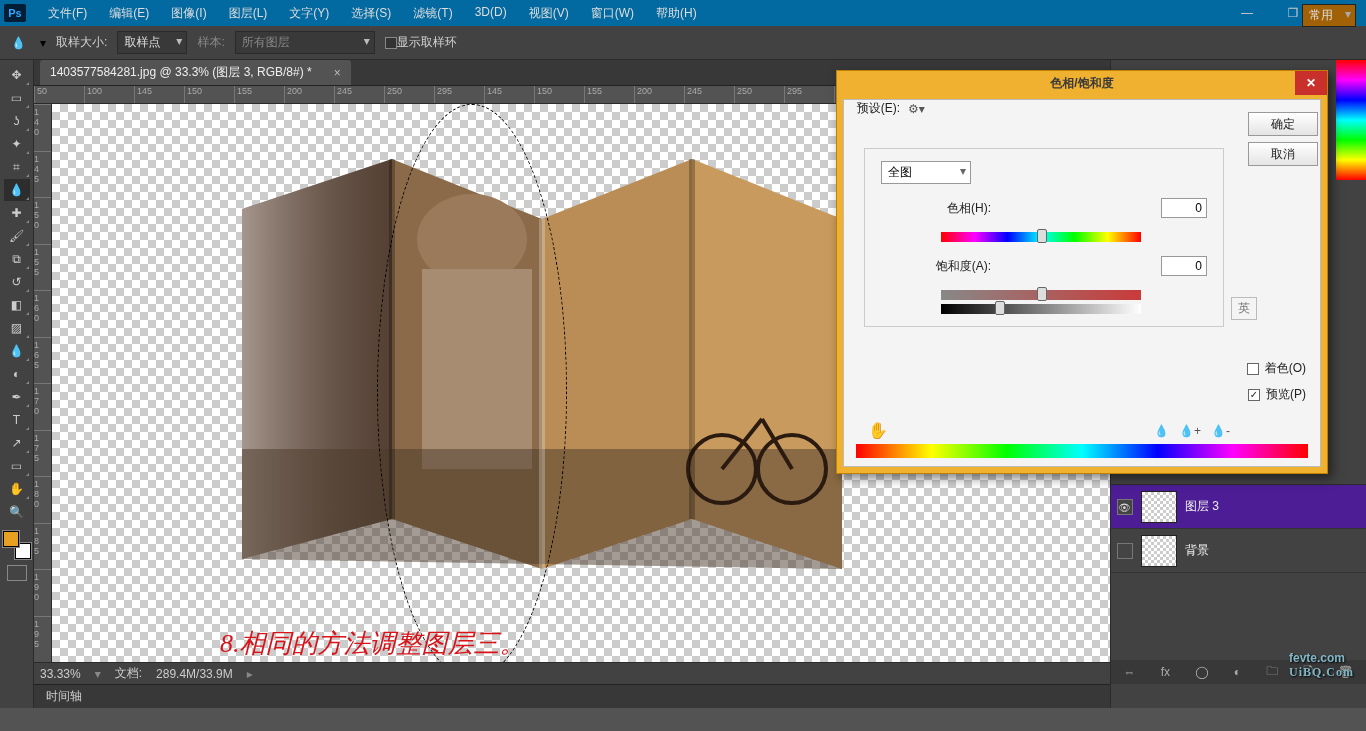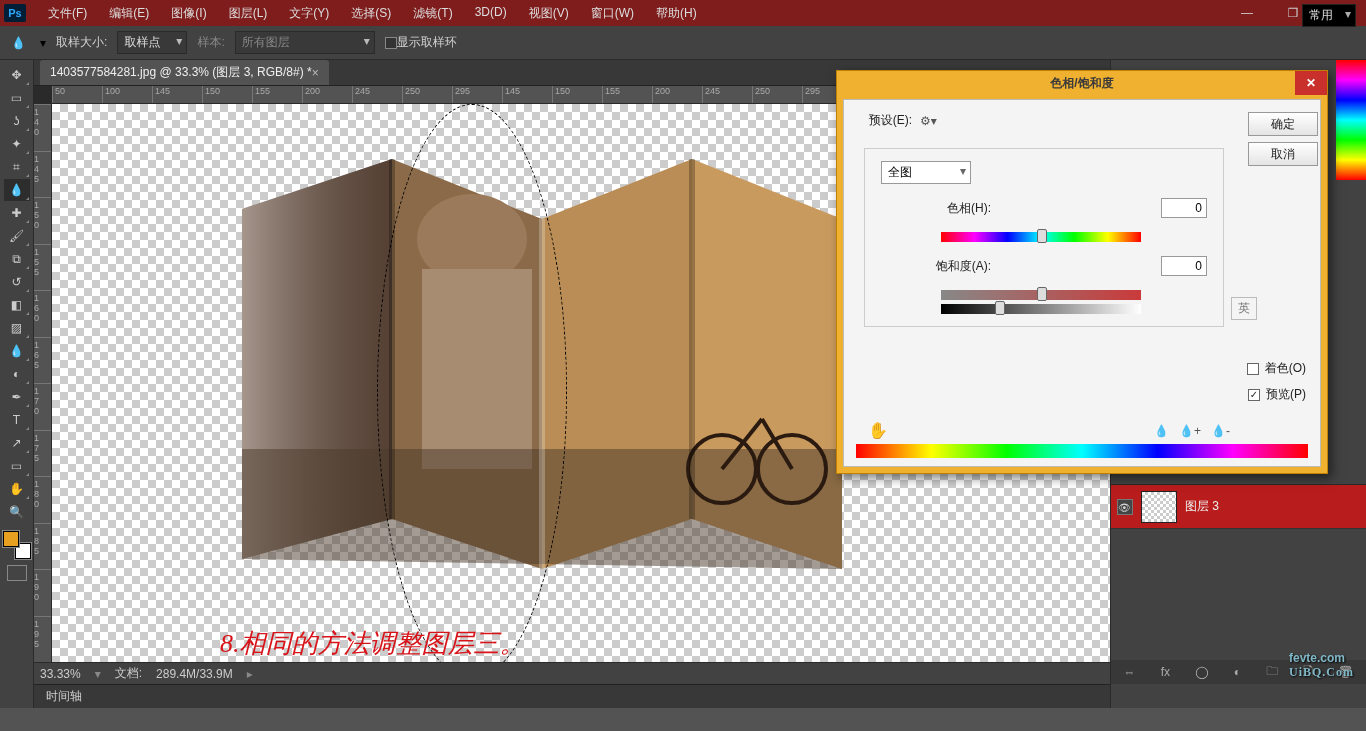--- a/index.html
+++ b/index.html
@@ -1,17 +1,17 @@
 <!DOCTYPE html>
 <html><head>
 <meta charset="utf-8">
 <style>
 *{margin:0;padding:0;box-sizing:border-box;font-family:"Microsoft YaHei",SimSun,Arial,sans-serif;font-size:12px;user-select:none}
 body{width:1366px;height:731px;background:#535353;overflow:hidden;position:relative}
-.titlebar{height:26px;background:#7f1d1d;display:flex;align-items:center;padding:7px 4px}
+.titlebar{height:26px;background:#0369a1;display:flex;align-items:center;padding:7px 4px}
 .ps-logo{width:22px;height:18px;background:#001e36;color:#31a8ff;font-weight:bold;display:flex;align-items:center;justify-content:center;font-size:11px;border-radius:2px;margin-right:12px}
 .menu{display:flex;gap:2px}
 .menu-item{color:#ddd;padding:4px 10px;cursor:default}
 .window-controls{margin-left:auto;display:flex}
 .wbtn{width:46px;height:22px;display:flex;align-items:center;justify-content:center;color:#ccc;cursor:default}
 .optionsbar{height:34px;background:#424242;display:flex;align-items:center;padding:0 8px;gap:10px;border-bottom:1px solid #2a2a2a}
 .tool-ico{width:22px;height:22px;display:flex;align-items:center;justify-content:center;color:#ddd}
 .opt-label{color:#d0d0d0}
 .opt-select{background:#393939;color:#ddd;border:1px solid #2a2a2a;padding:2px 20px 2px 6px;position:relative;min-width:70px}
 .opt-select::after{content:"▾";position:absolute;right:4px;color:#bbb}
@@ -22,48 +22,48 @@
 .toolbox{display:flex;flex-direction:column;gap:1px;padding-top:4px}
 .tool{width:26px;height:22px;display:flex;align-items:center;justify-content:center;color:#ccc;cursor:default;position:relative}
 .tool.active{background:#2d2d2d}
 .tool .tri{position:absolute;right:1px;bottom:1px;width:0;height:0;border-left:3px solid transparent;border-bottom:3px solid #888}
 .swatches{margin-top:8px;position:relative;width:28px;height:28px}
 .sw-fg{position:absolute;left:0;top:0;width:16px;height:16px;background:#e8a020;border:1px solid #000;outline:1px solid #888}
 .sw-bg{position:absolute;right:0;bottom:0;width:16px;height:16px;background:#fff;border:1px solid #000;outline:1px solid #888}
 .qm{margin-top:6px;width:20px;height:16px;border:1px solid #888;background:#444}
 .doc-area{flex:1;background:#2a2a2a;display:flex;flex-direction:column;position:relative}
 .tabbar{height:26px;background:#383838;display:flex;align-items:flex-end;padding-left:6px;border-bottom:1px solid #222}
-.doc-tab{background:#535353;color:#eee;padding:4px 10px;border-top-left-radius:3px;border-top-right-radius:3px;display:flex;align-items:center;gap:0}
+.doc-tab{background:#535353;color:#eee;padding:4px 10px;border-top-left-radius:3px;border-top-right-radius:3px;display:flex;align-items:center;gap:22px}
 .doc-tab .x{color:#bbb}
-.ruler-h{height:18px;background:#535353;border-bottom:1px solid #2a2a2a;display:flex;margin-left:18px;overflow:hidden}
+.ruler-h{height:18px;background:#535353;border-bottom:1px solid #2a2a2a;display:flex;overflow:hidden}
 .ruler-h span{width:50px;color:#aaa;font-size:9px;padding-left:2px;border-left:1px solid #777}
 .canvas-wrap{flex:1;display:flex;overflow:hidden}
 .ruler-v{width:18px;background:#535353;border-right:1px solid #2a2a2a;display:flex;flex-direction:column}
 .ruler-v span{height:50px;color:#aaa;font-size:9px;padding-top:2px;border-top:1px solid #777;writing-mode:horizontal-tb}
 .canvas{flex:1;background-image:repeating-conic-gradient(#ccc 0 25%,#fff 0 50%);background-size:16px 16px;position:relative;overflow:hidden}
 .photo{position:absolute;left:190px;top:45px;width:600px;height:430px}
 .annot{position:absolute;left:168px;top:522px;color:#d8141a;font-family:"KaiTi","STKaiti",serif;font-size:26px;font-style:italic}
 .sel-ellipse{position:absolute;left:325px;top:0;width:190px;height:575px;border:1px dashed #000;border-radius:50%}
 .statusbar{height:22px;background:#424242;display:flex;align-items:center;padding:0 6px;gap:14px;color:#ccc;border-top:1px solid #2a2a2a}
 .statusbar .sep{color:#888}
 .timeline{height:24px;background:#383838;border-top:1px solid #222;display:flex;align-items:center;padding-left:12px;color:#ccc}
 .right-panels{width:256px;background:#424242;border-left:1px solid #2a2a2a;position:relative}
 .color-strip{position:absolute;right:0;top:0;width:30px;height:120px;background:linear-gradient(red,magenta,blue,cyan,lime,yellow,red)}
 .layers{position:absolute;left:0;bottom:24px;right:0;height:200px;border-top:1px solid #2a2a2a}
 .layer-row{display:flex;align-items:center;height:44px;border-bottom:1px solid #333;padding:0 6px;gap:8px}
-.layer-row.sel{background:#b91c1c}
+.layer-row.sel{background:#4c1d95}
 .eye{width:16px;height:16px;border:1px solid #777;background:#444}
 .eye.on::after{content:"👁";font-size:10px;color:#ddd}
 .thumb{width:36px;height:32px;background:#fff;border:1px solid #222;background-image:repeating-conic-gradient(#ccc 0 25%,#fff 0 50%);background-size:6px 6px;position:relative}
 .layer-name{color:#eee}
 .layer-icons{position:absolute;bottom:0;left:0;right:0;height:24px;background:#383838;display:flex;align-items:center;justify-content:space-around;color:#aaa}
 .dialog{position:absolute;left:836px;top:70px;width:492px;height:404px;background:#f0b030;border:1px solid #c08000;box-shadow:4px 4px 10px rgba(0,0,0,.5);z-index:100}
 .dlg-title{height:24px;background:#f0b030;display:flex;align-items:center;justify-content:center;color:#3a3a3a;font-weight:bold;position:relative}
 .dlg-close{position:absolute;right:0;top:0;width:32px;height:24px;background:#c9302c;color:#fff;display:flex;align-items:center;justify-content:center}
-.dlg-body{position:absolute;left:6px;top:28px;right:6px;bottom:6px;background:#f4f4f4;border:1px solid #bbb;padding:12px}
+.dlg-body{position:absolute;left:6px;top:28px;right:6px;bottom:6px;background:#f4f4f4;border:1px solid #bbb;}
 .dlg-row{display:flex;align-items:center;margin-bottom:12px;gap:8px}
 .dlg-label{color:#222;min-width:56px;text-align:right}
 .dlg-select{border:1px solid #999;background:#fff;padding:2px 20px 2px 6px;position:relative}
 .dlg-select::after{content:"▾";position:absolute;right:4px;color:#666}
 .dlg-select.preset{flex:1;max-width:240px}
 .dlg-gear{color:#555}
 .dlg-btn{position:absolute;right:2px;width:70px;height:24px;border:1px solid #999;background:linear-gradient(#fff,#e4e4e4);display:flex;align-items:center;justify-content:center;color:#222}
 .dlg-btn.ok{top:12px}
 .dlg-btn.cancel{top:42px}
 .dlg-inner{position:absolute;left:20px;top:48px;width:360px;border:1px solid #ccc;padding:12px 16px;background:#f4f4f4}
@@ -76,21 +76,21 @@
 .sb2{background:linear-gradient(90deg,#888,#ca3a3a)}
 .sb3{background:linear-gradient(90deg,#000,#fff)}
 .slider-thumb{position:absolute;top:-3px;width:10px;height:14px;background:#ddd;border:1px solid #666;border-radius:2px}
 .dlg-check{position:absolute;right:14px;display:flex;align-items:center;gap:6px;color:#222}
 .dlg-check .cb{width:12px;height:12px;border:1px solid #666;background:#fff;display:flex;align-items:center;justify-content:center}
 .dlg-check .cb.on::after{content:"✓";font-size:10px;color:#222}
 .eyedrops{position:absolute;right:90px;bottom:28px;display:flex;gap:10px;color:#555}
 .hand{position:absolute;left:24px;bottom:26px;color:#555;font-size:16px}
 .hue-strip{position:absolute;left:12px;right:12px;bottom:8px;height:14px;background:linear-gradient(90deg,red,yellow,lime,cyan,blue,magenta,red)}
 .watermark{position:absolute;right:12px;bottom:28px;color:#7fb7c6;font-family:Arial;font-weight:bold;font-size:18px;text-shadow:1px 1px 2px #000;z-index:50}
-.optdrop{position:absolute;right:6px;top:30px;background:#000000;color:#ddd;border:1px solid #222;padding:2px 22px 2px 6px}
+.optdrop{position:absolute;right:6px;top:30px;background:#a16207;color:#ddd;border:1px solid #222;padding:2px 22px 2px 6px}
 .optdrop::after{content:"▾";position:absolute;right:4px;color:#aaa}
 </style>
 </head>
 <body>
 
 <div class="titlebar">
   <div class="ps-logo">Ps</div>
   <div class="menu">
     <div class="menu-item">文件(F)</div>
     <div class="menu-item">编辑(E)</div>
@@ -246,20 +246,25 @@
   </div>
 
   <div class="right-panels">
     <div class="color-strip"></div>
     <div class="layers">
       <div class="layer-row sel">
         <span class="eye on"></span>
         <span class="thumb"></span>
         <span class="layer-name">图层 3</span>
       </div>
+      <div class="layer-row">
+        <span class="eye"></span>
+        <span class="thumb"></span>
+        <span class="layer-name">背景</span>
+      </div>
       <div class="layer-icons">
         <span>⇔</span>
         <span>fx</span>
         <span>◯</span>
         <span>◐</span>
         <span>🗀</span>
         <span>🗋</span>
         <span>🗑</span>
       </div>
     </div>

